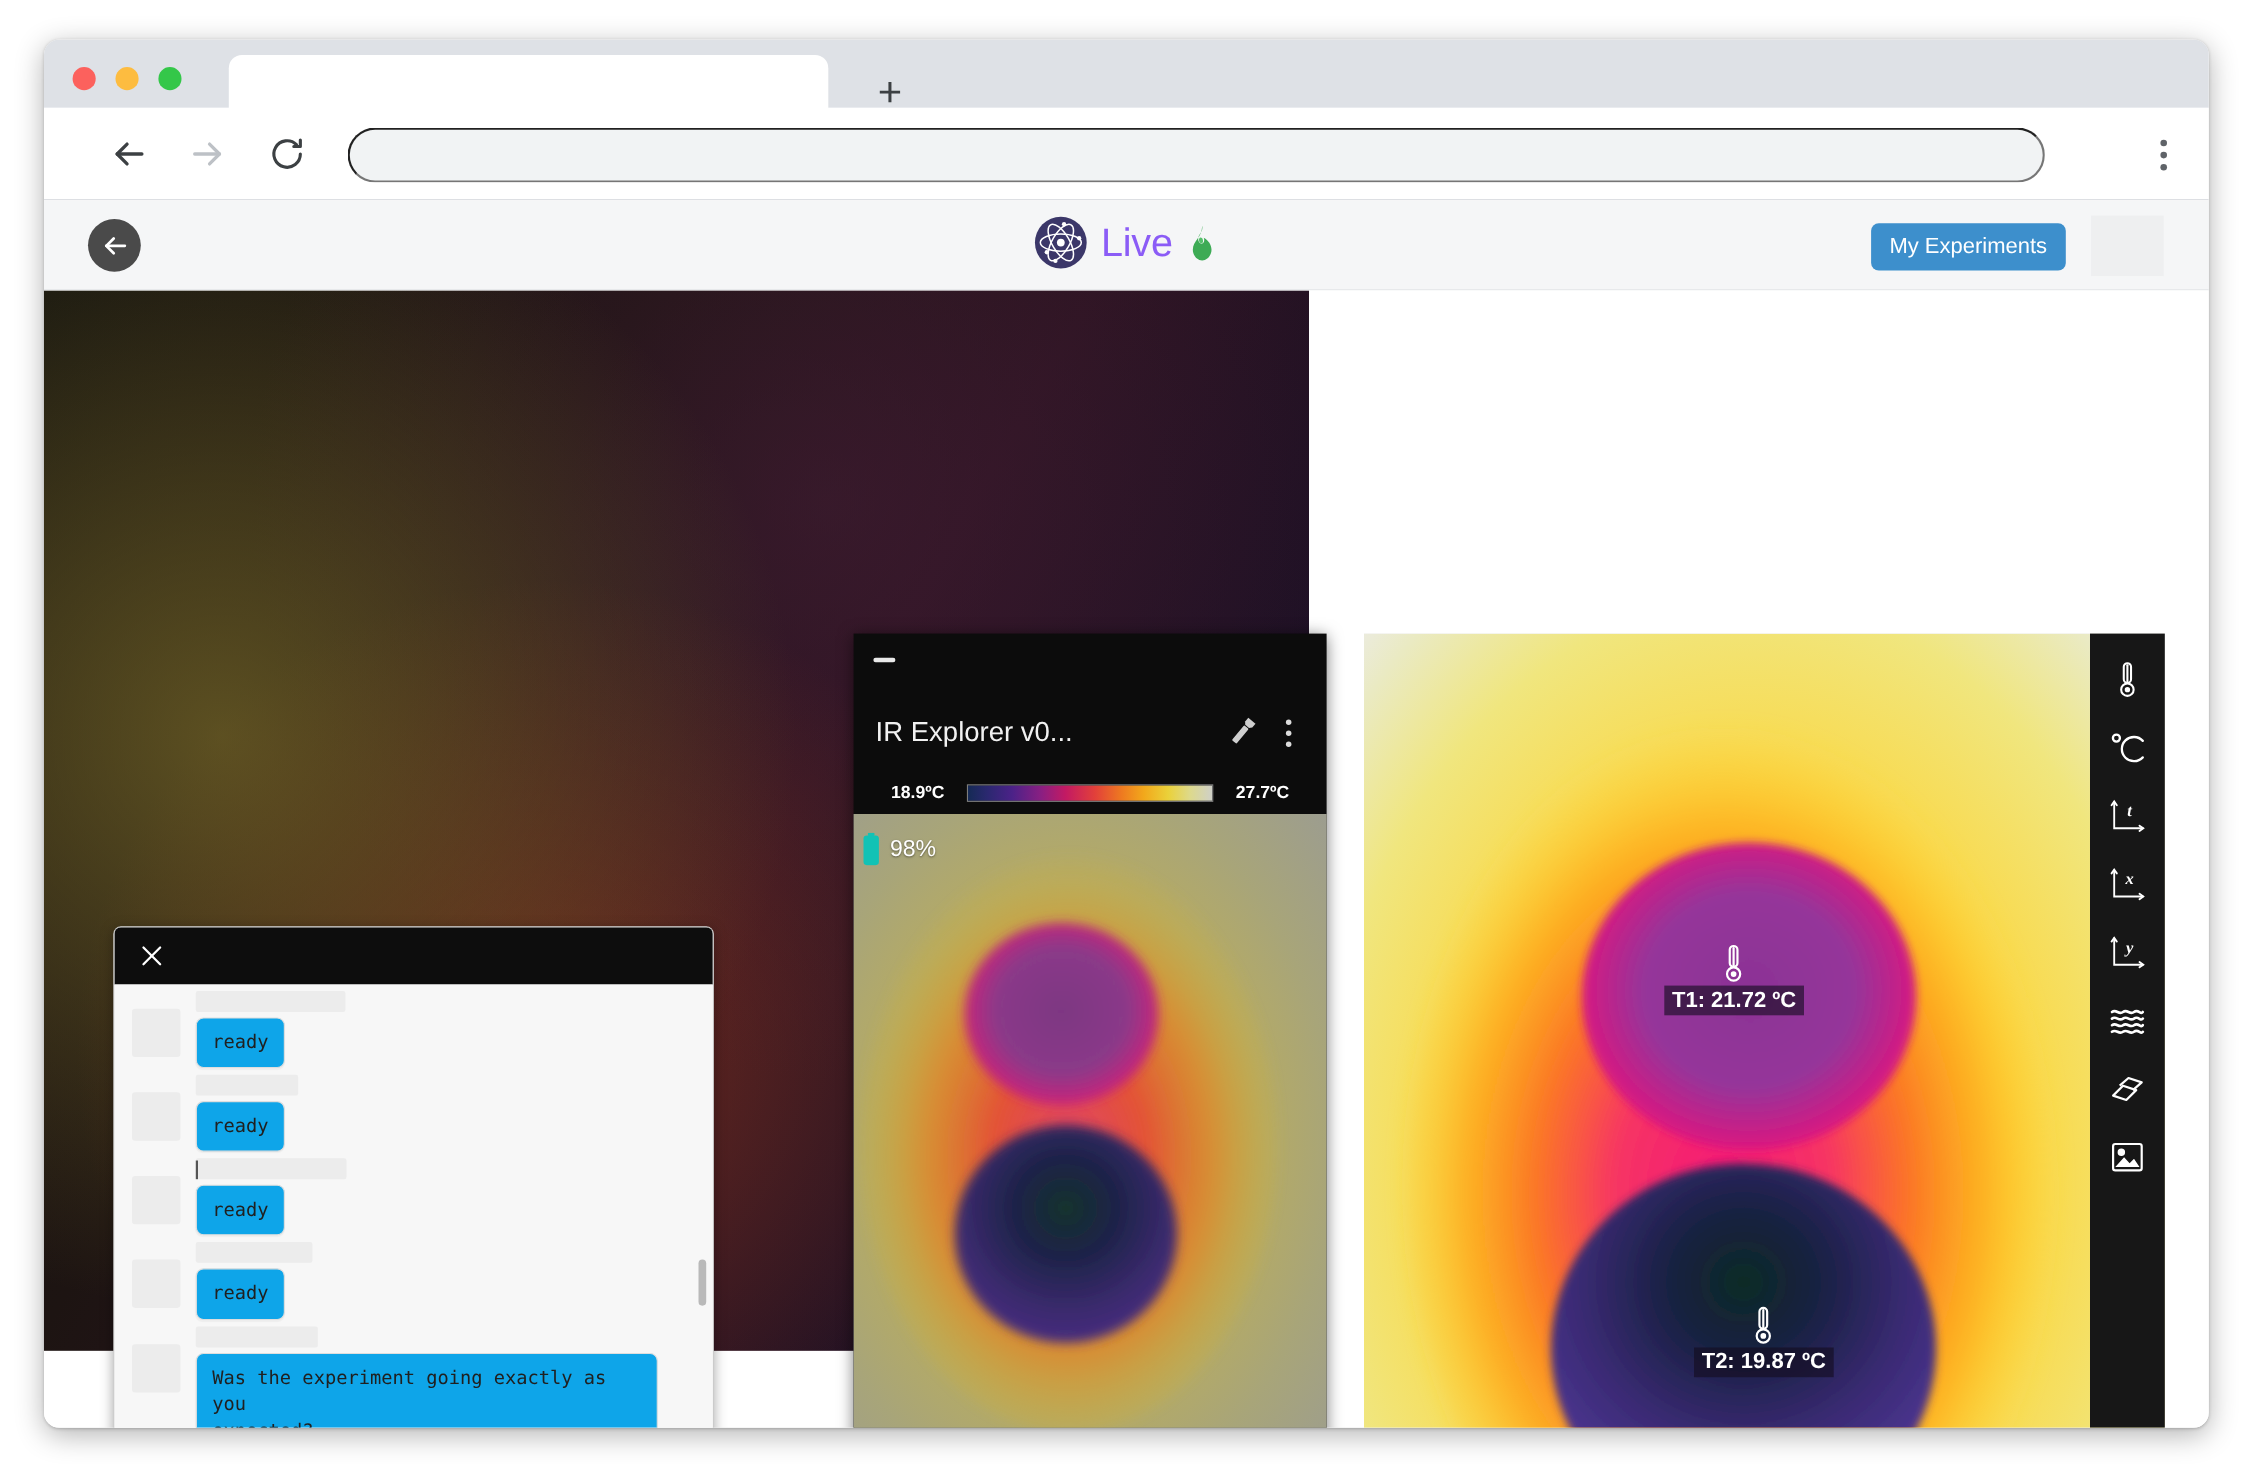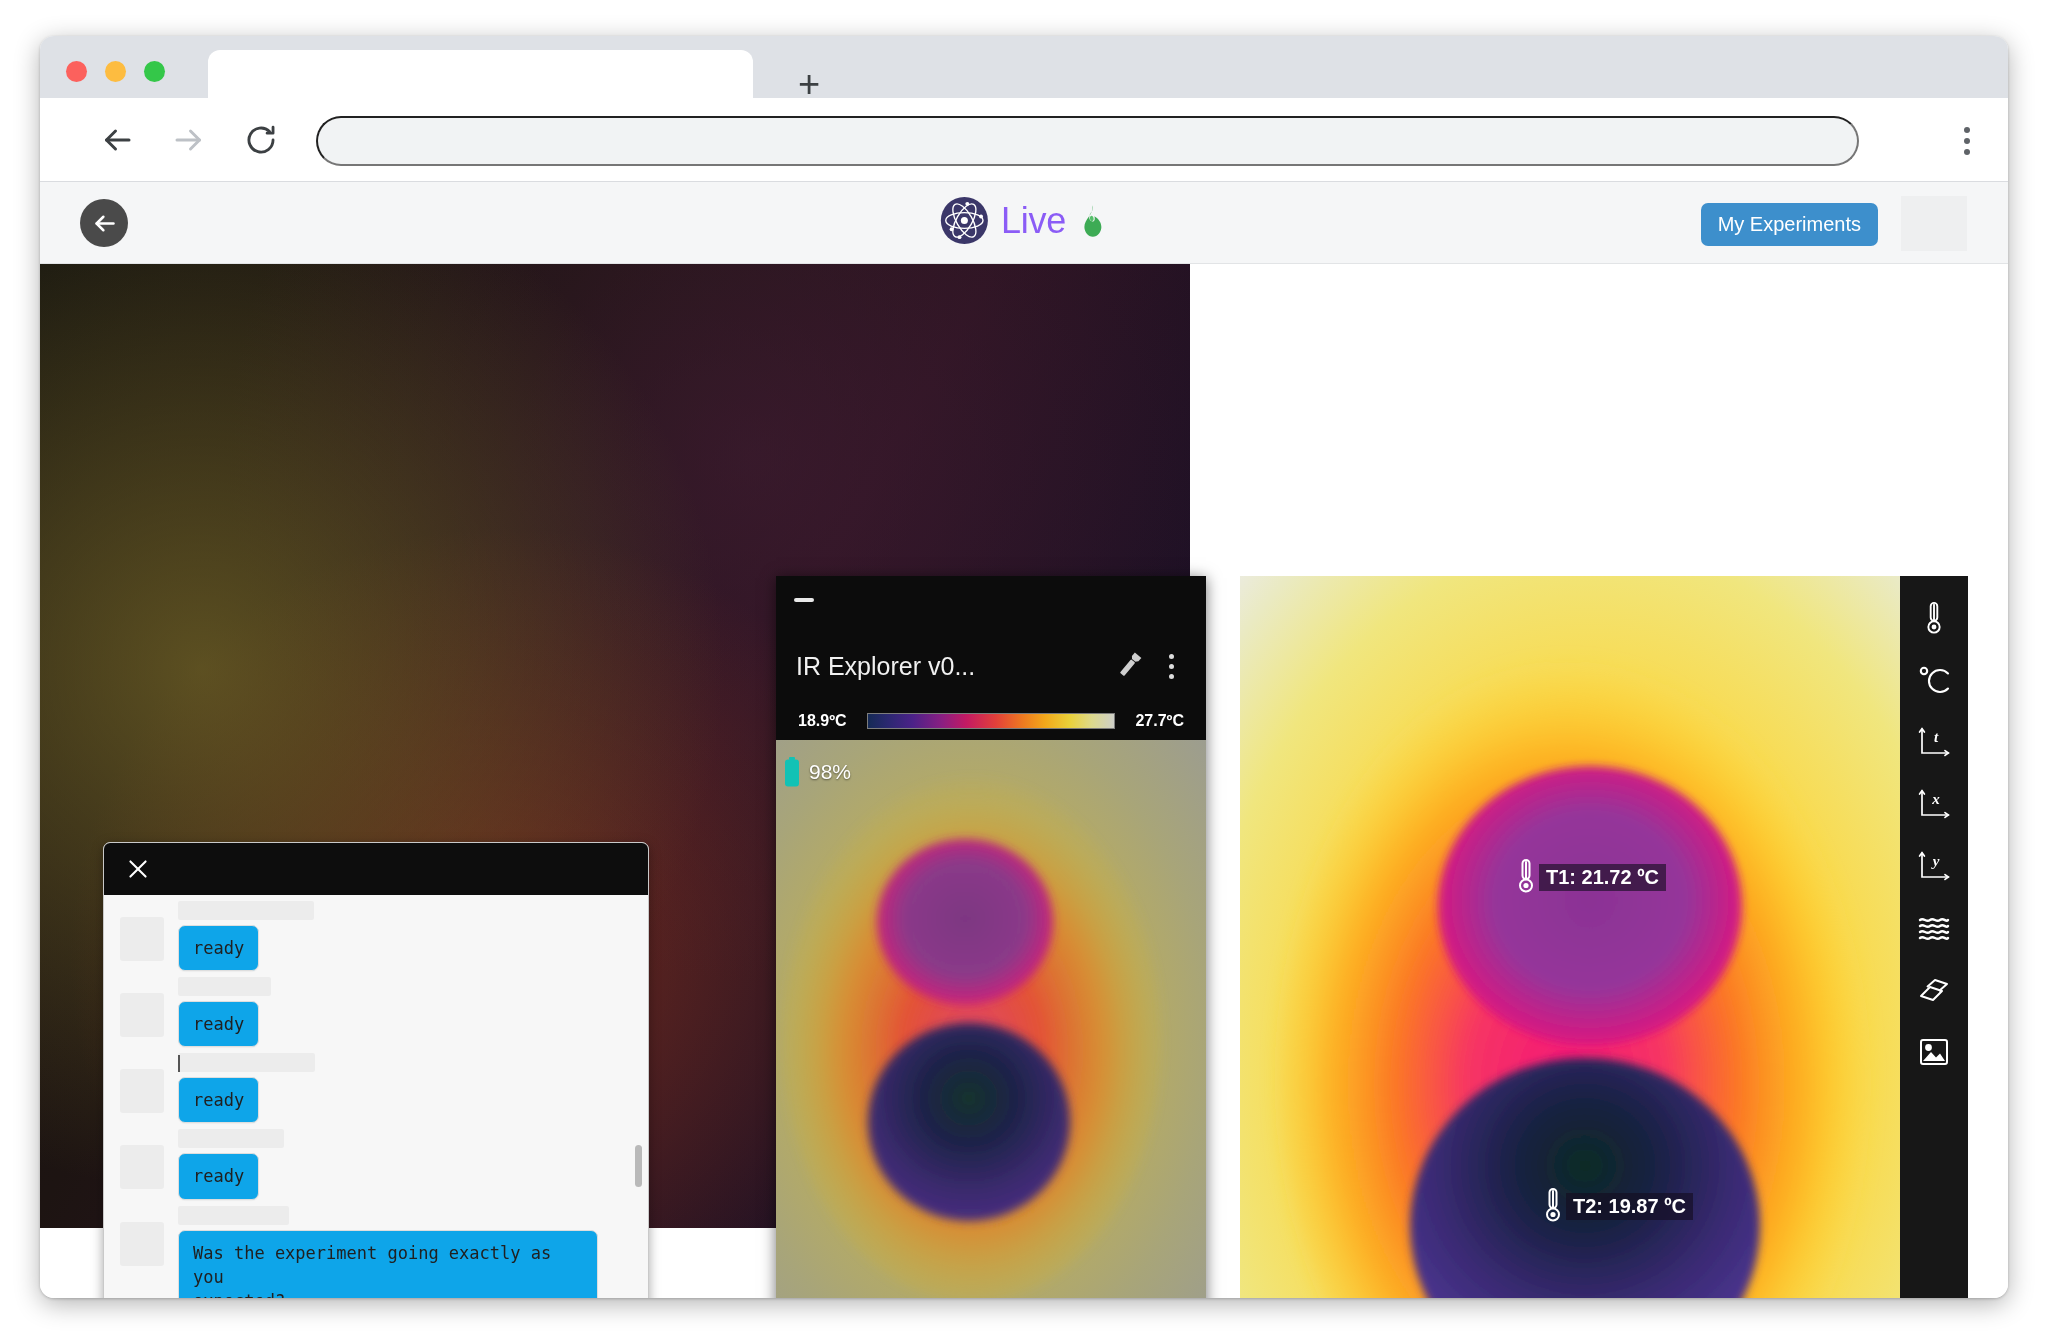--- a/index.html
+++ b/index.html
@@ -265,21 +265,21 @@
   .phone-kebab {
     width: 30px; height: 40px;
     display: flex; flex-direction: column; align-items: center;
     justify-content: center; gap: 5px;
     cursor: pointer; margin-left: 6px;
   }
   .phone-kebab i { width: 5px; height: 5px; background:#dcdcdc; border-radius:50%; display:block; }
   .temp-scale-row {
     height: 38px;
     display: flex; align-items: center;
-    padding: 0 22px;
+    padding: 0 34px;
     gap: 20px;
   }
   .temp-scale-label { color: #ffffff; font-size: 16px; font-weight: 600; white-space: nowrap; }
   .temp-scale-bar {
     flex: 1 1 auto; height: 16px;
     border: 1px solid #7d7d7d;
     background: linear-gradient(to right,
       #152a55 0%, #2b2870 8%, #4b2288 18%, #8a1f82 30%,
       #c31a63 40%, #e2403a 52%, #ee7a20 63%, #f2a81b 72%,
       #ead13a 82%, #ddd98c 91%, #cfd0c8 100%);
@@ -303,21 +303,21 @@
   
   .thermal-panel {
     position: absolute; left: 1200px; top: 312px;
     width: 728px; height: 976px;
     overflow: hidden;
     background: #e9e9e4;
   }
   .thermal-canvas { position: absolute; inset: 0; }
   .temp-marker {
     position: absolute;
-    display: flex; flex-direction: row; align-items: center;
+    display: flex; flex-direction: column; align-items: center;
     z-index: 5;
   }
   .temp-marker .thermo { width: 26px; height: 36px; display:block; }
   .temp-marker .tlabel {
     margin-top: 2px;
     background: rgba(20,12,30,0.62);
     color: #ffffff;
     font-size: 20px; font-weight: 600;
     padding: 2px 7px;
     white-space: nowrap;

